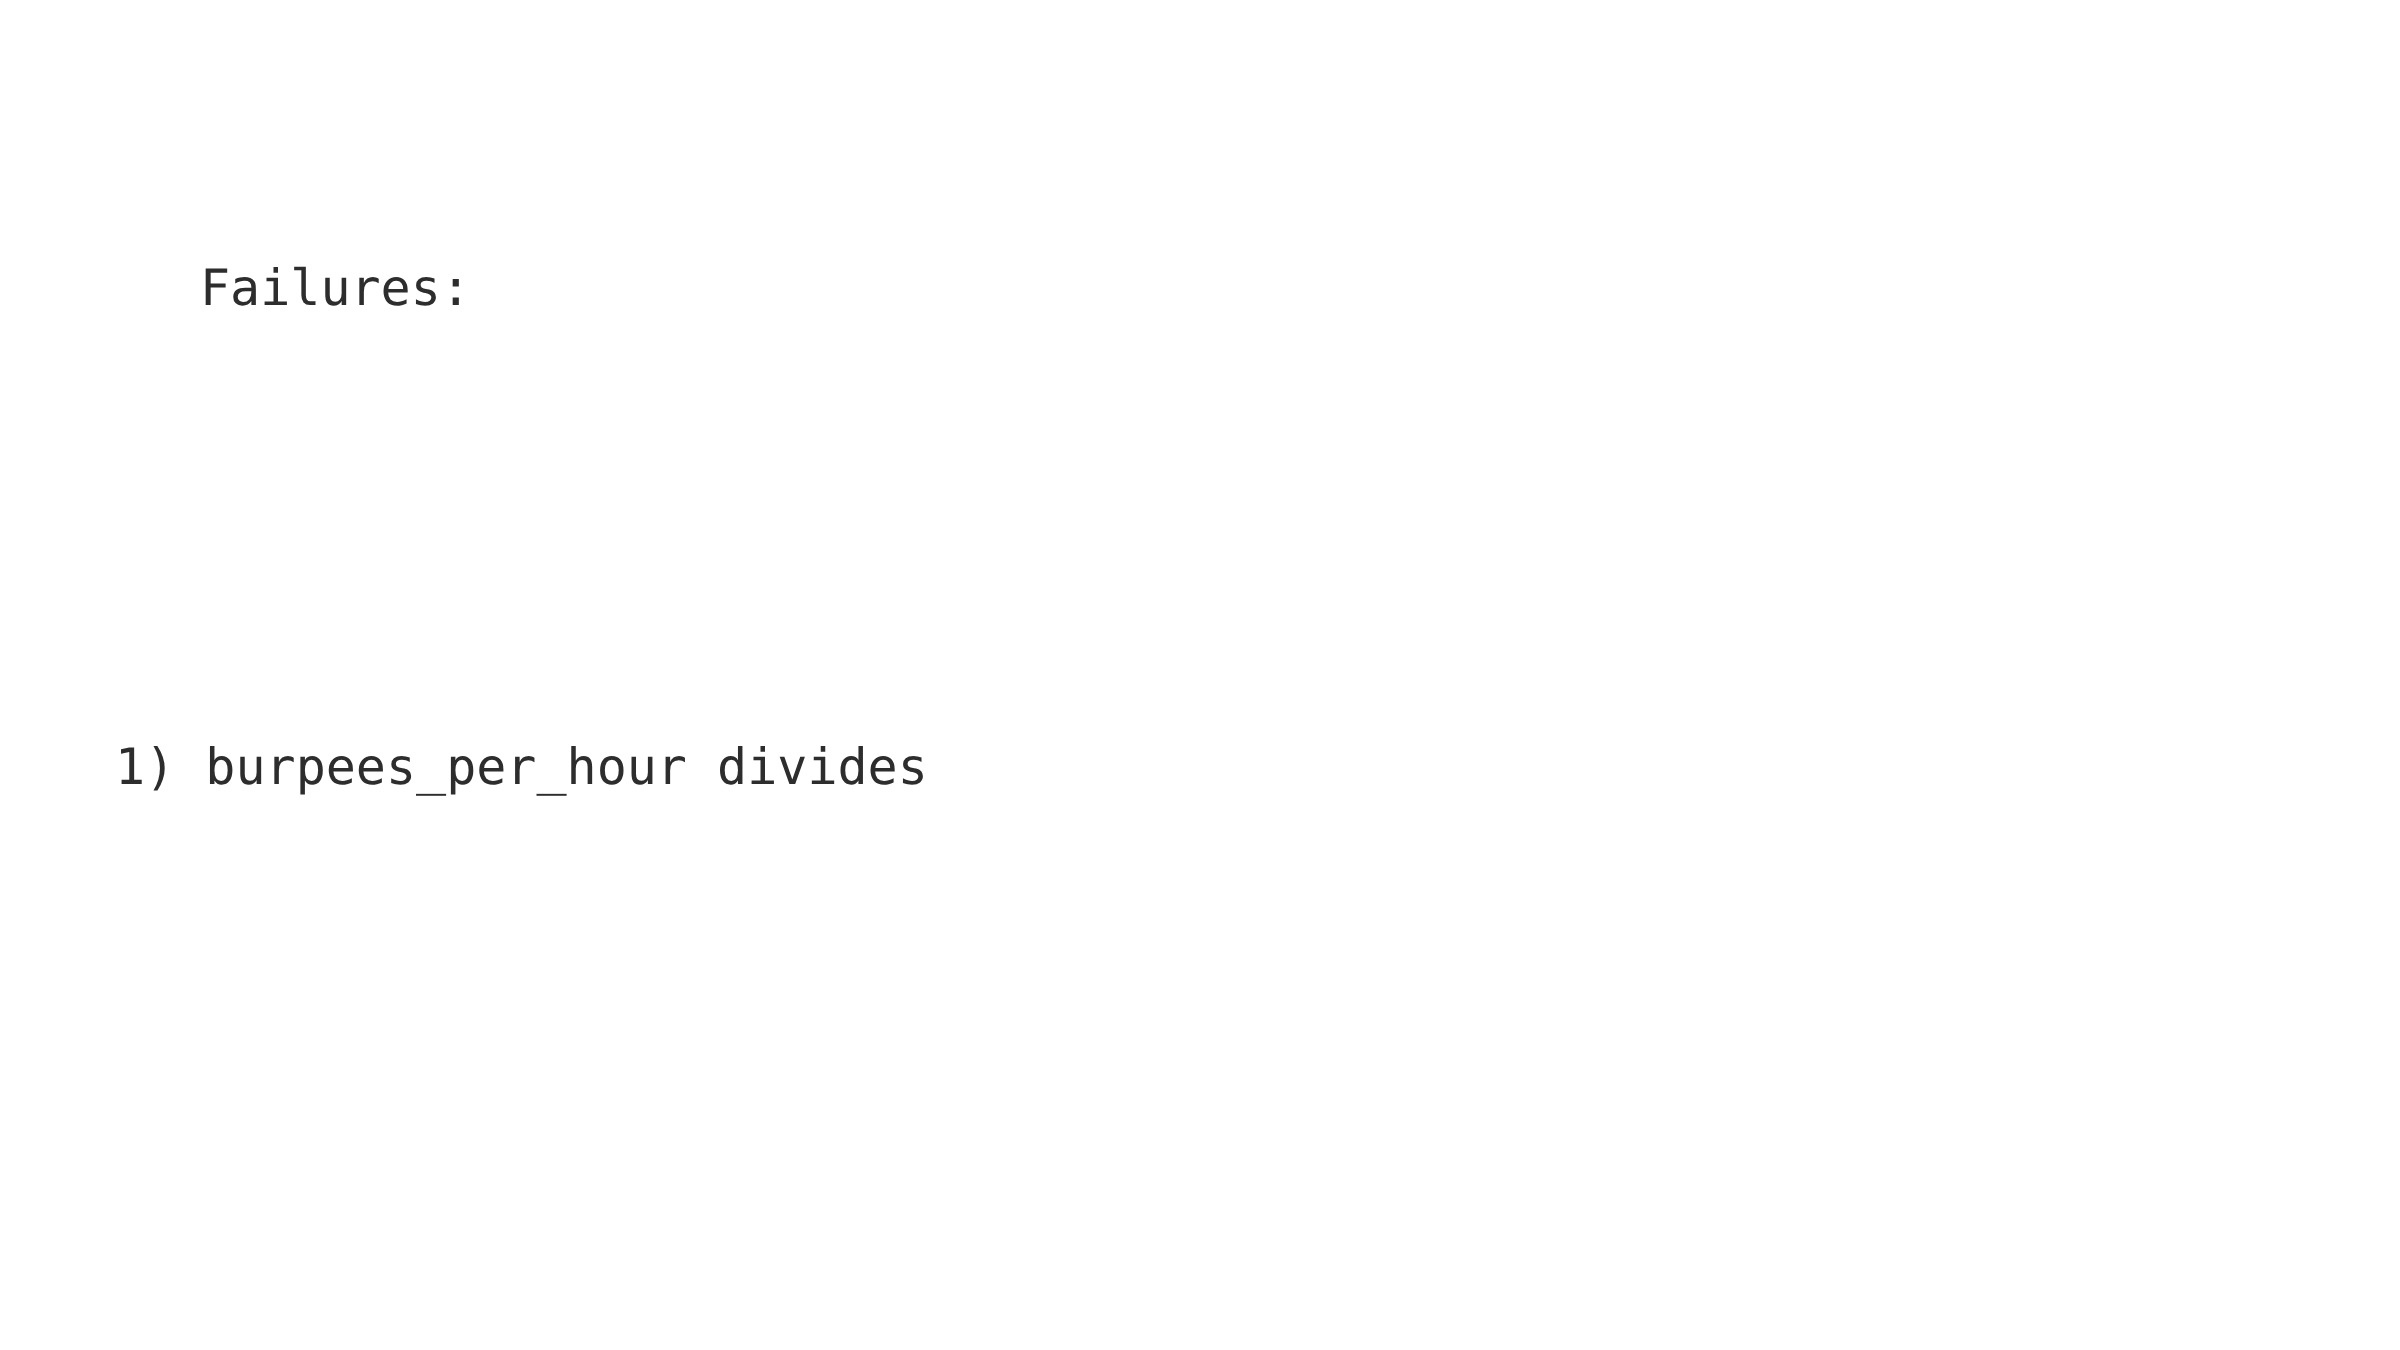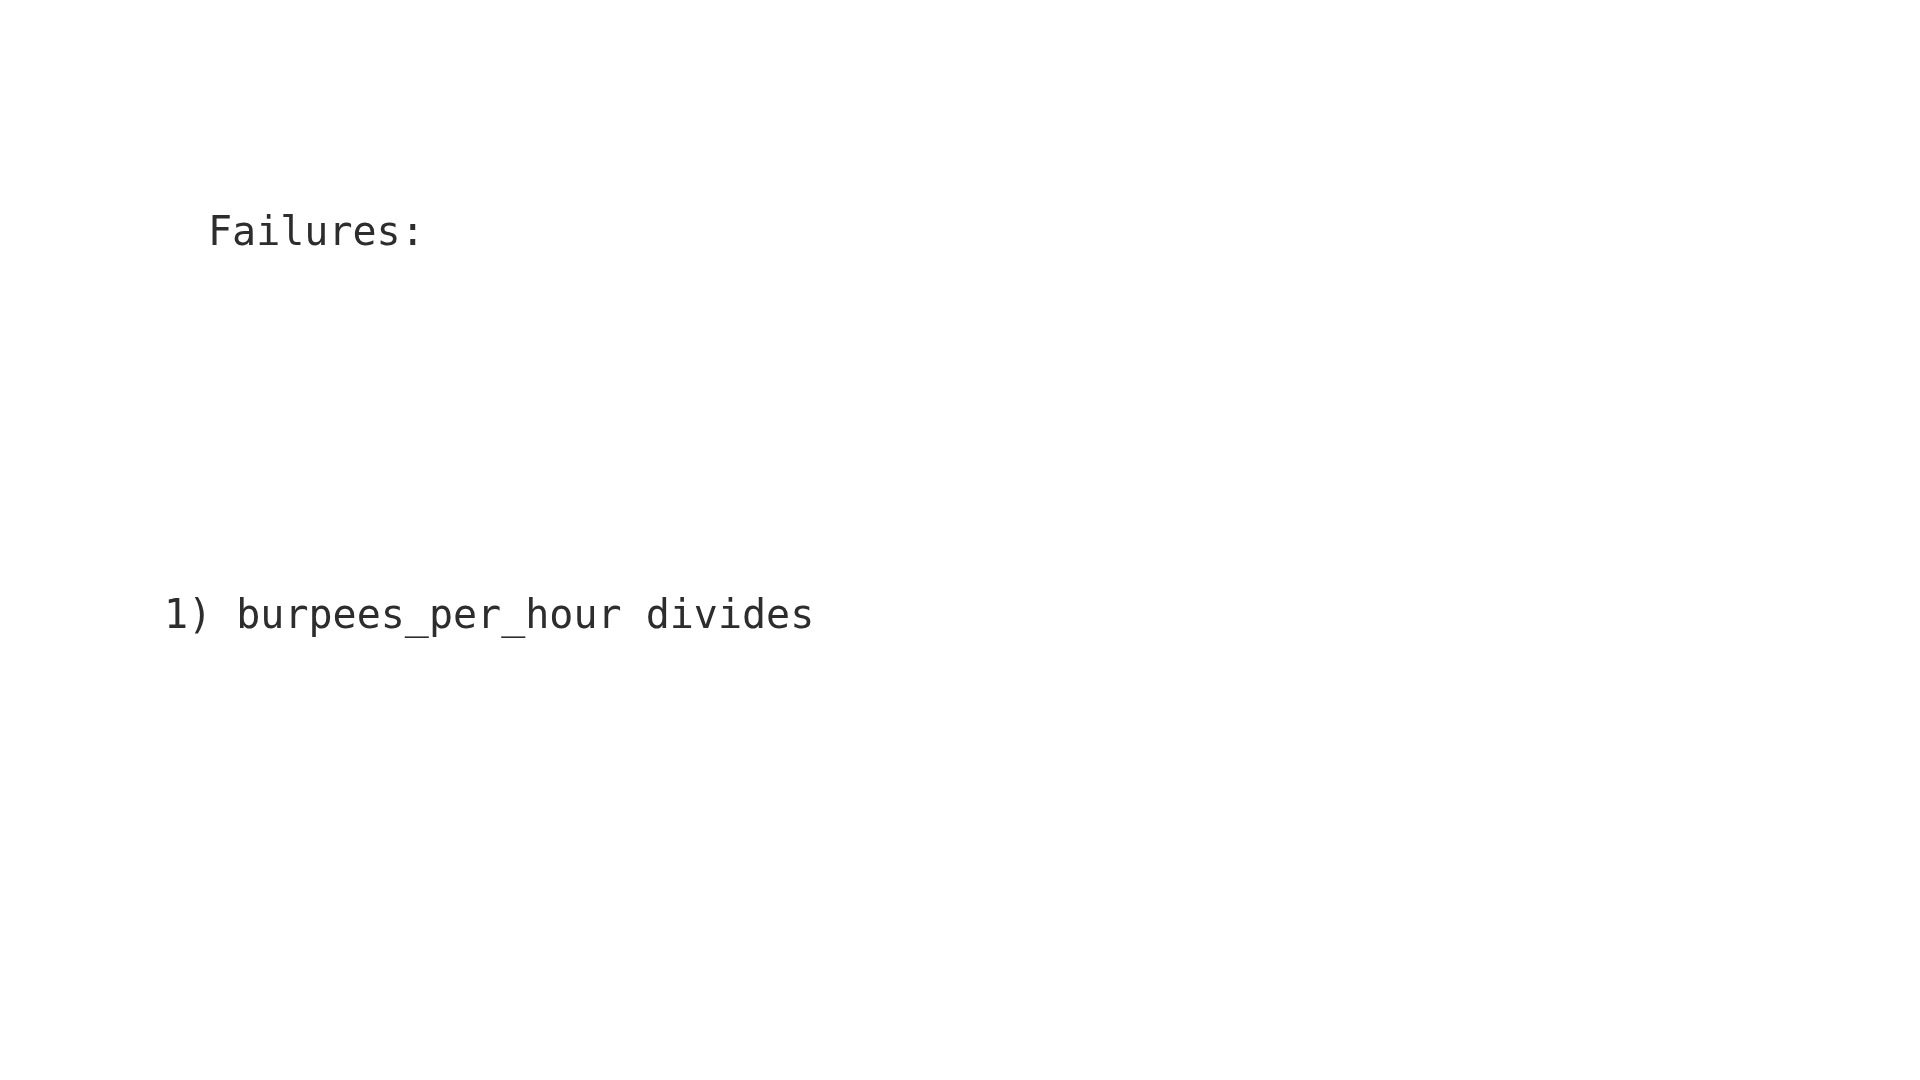--- a/index.html
+++ b/index.html
@@ -16,21 +16,20 @@
     font-family: "DejaVu Sans Mono", "Liberation Mono", monospace;
   }
 
   #terminal {
     position: relative;
     width: 1544px;
     height: 1080px;
     background: #ffffff;
     box-sizing: border-box;
     padding: 56px 0 0 0;
-    margin-left: 48px;
   }
 
   .console {
     font-family: "DejaVu Sans Mono", "Liberation Mono", monospace;
     font-size: 40px;
     line-height: 50px;
     letter-spacing: 0px;
     white-space: pre;
     -webkit-font-smoothing: antialiased;
   }
@@ -40,21 +39,21 @@
     min-height: 50px;
   }
 
   .line.blank {
     height: 33px;
     min-height: 33px;
   }
 
   
   .ind-0 { padding-left: 160px; }
-  .ind-1 { padding-left: 116px; }
+  .ind-1 { padding-left: 92px; }
   .ind-2 { padding-left: 232px; }
 
   .c-default { color: #2d2d2d; }
   .c-fail    { color: #ef6274; }
 
   .seg { white-space: pre; }
 </style>
 </head>
 <body style="background: rgb(255, 255, 255);">
 

